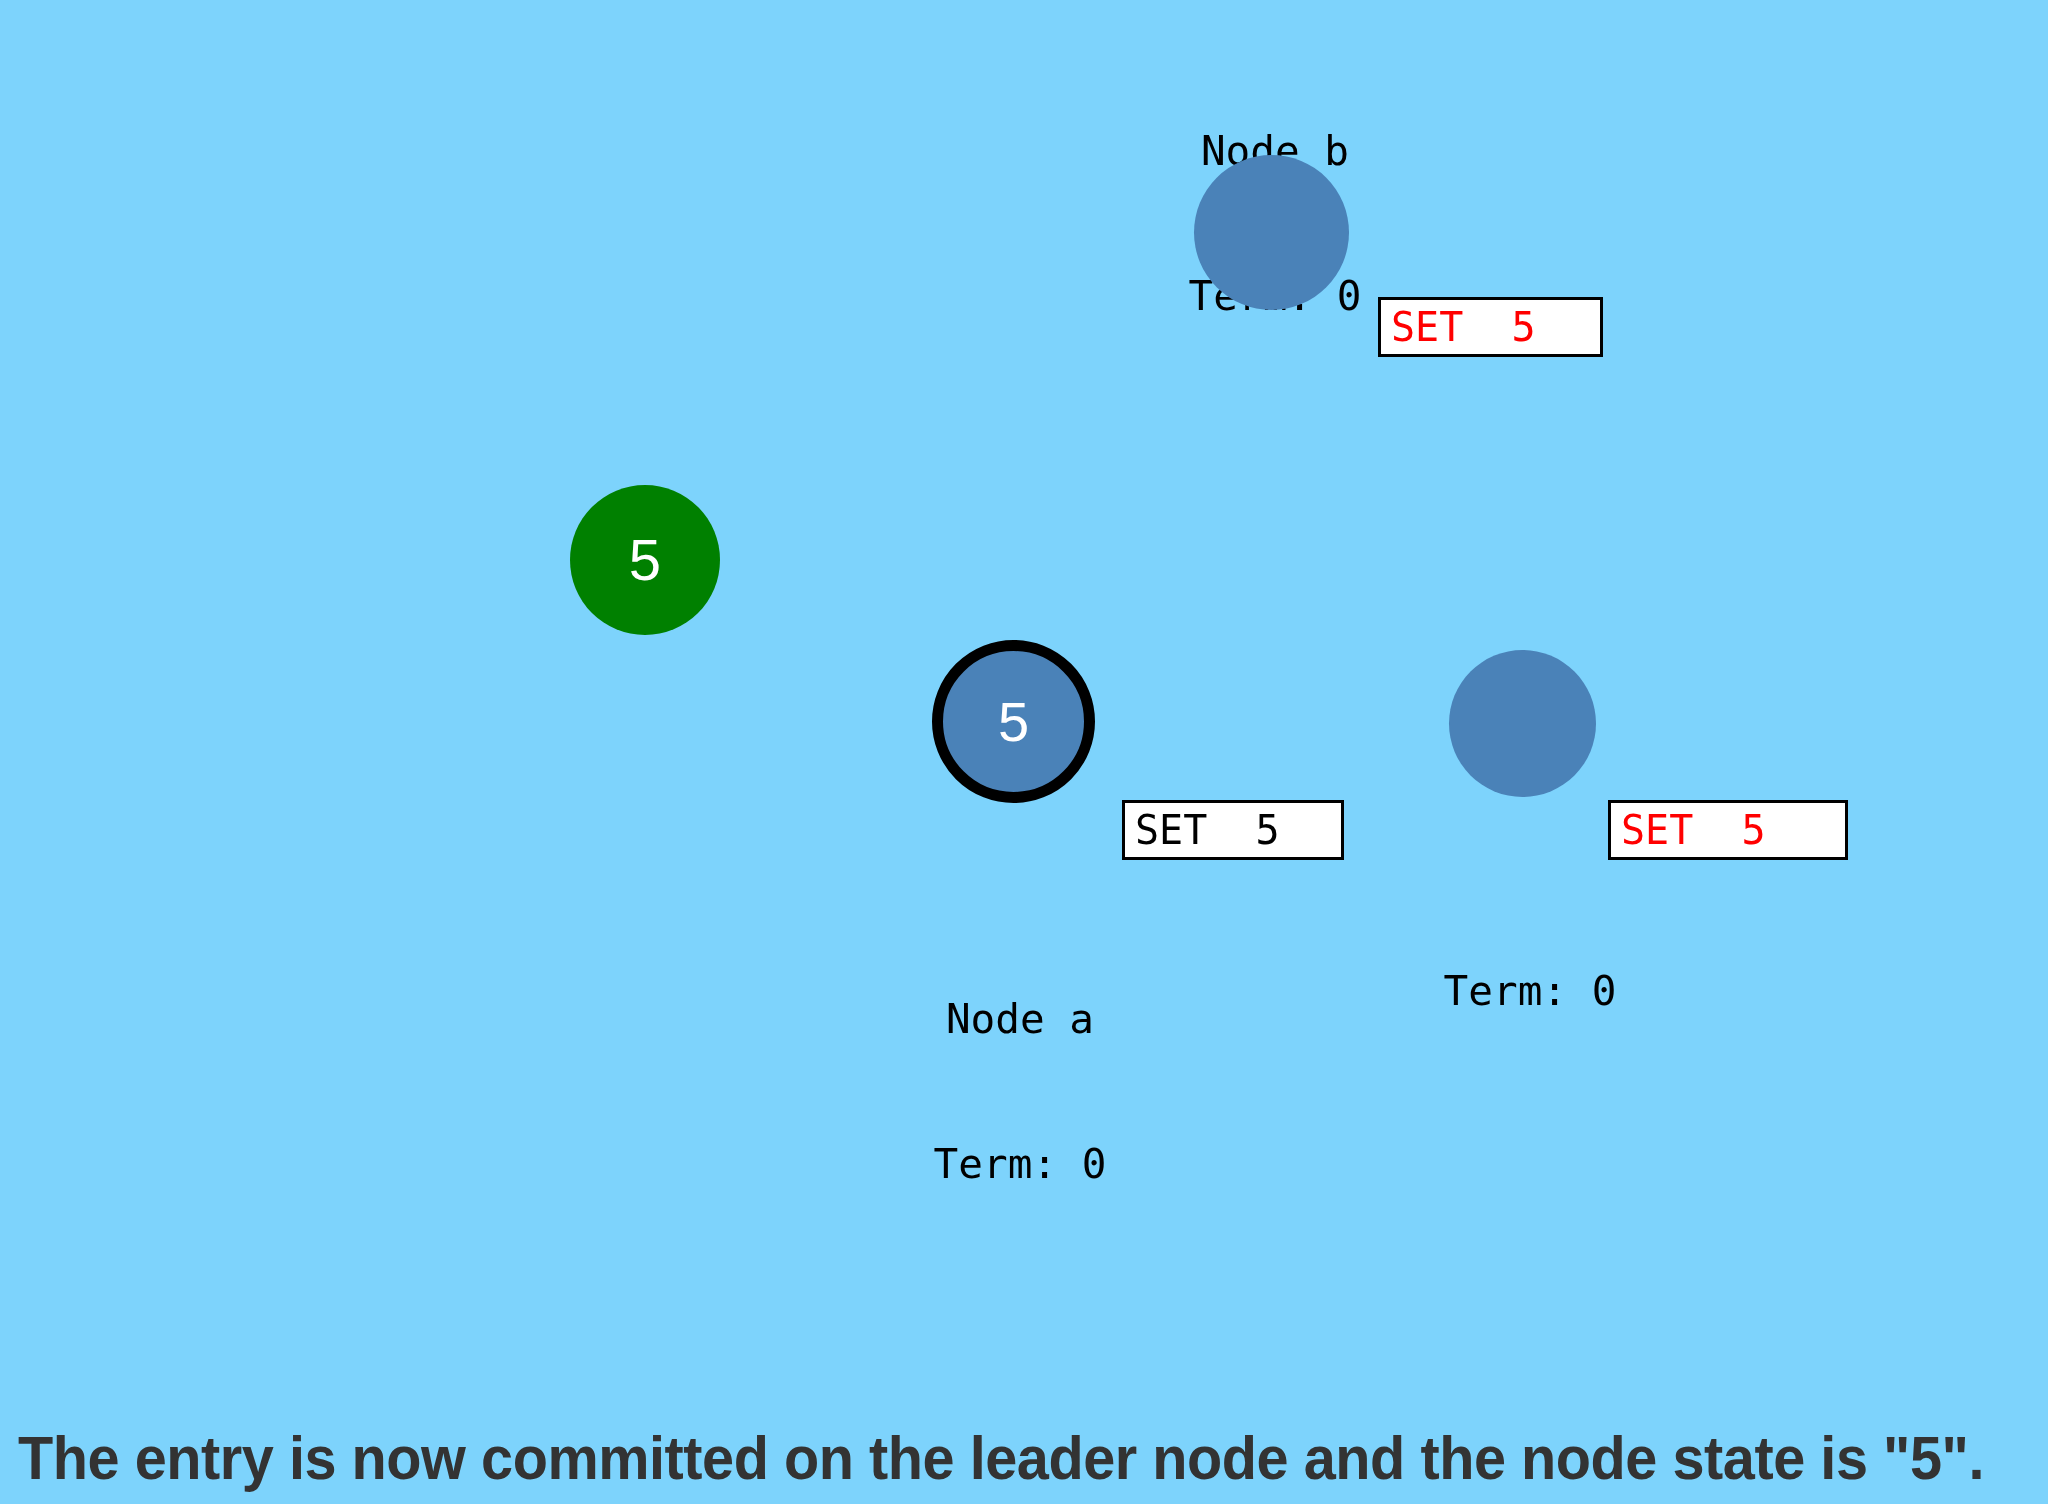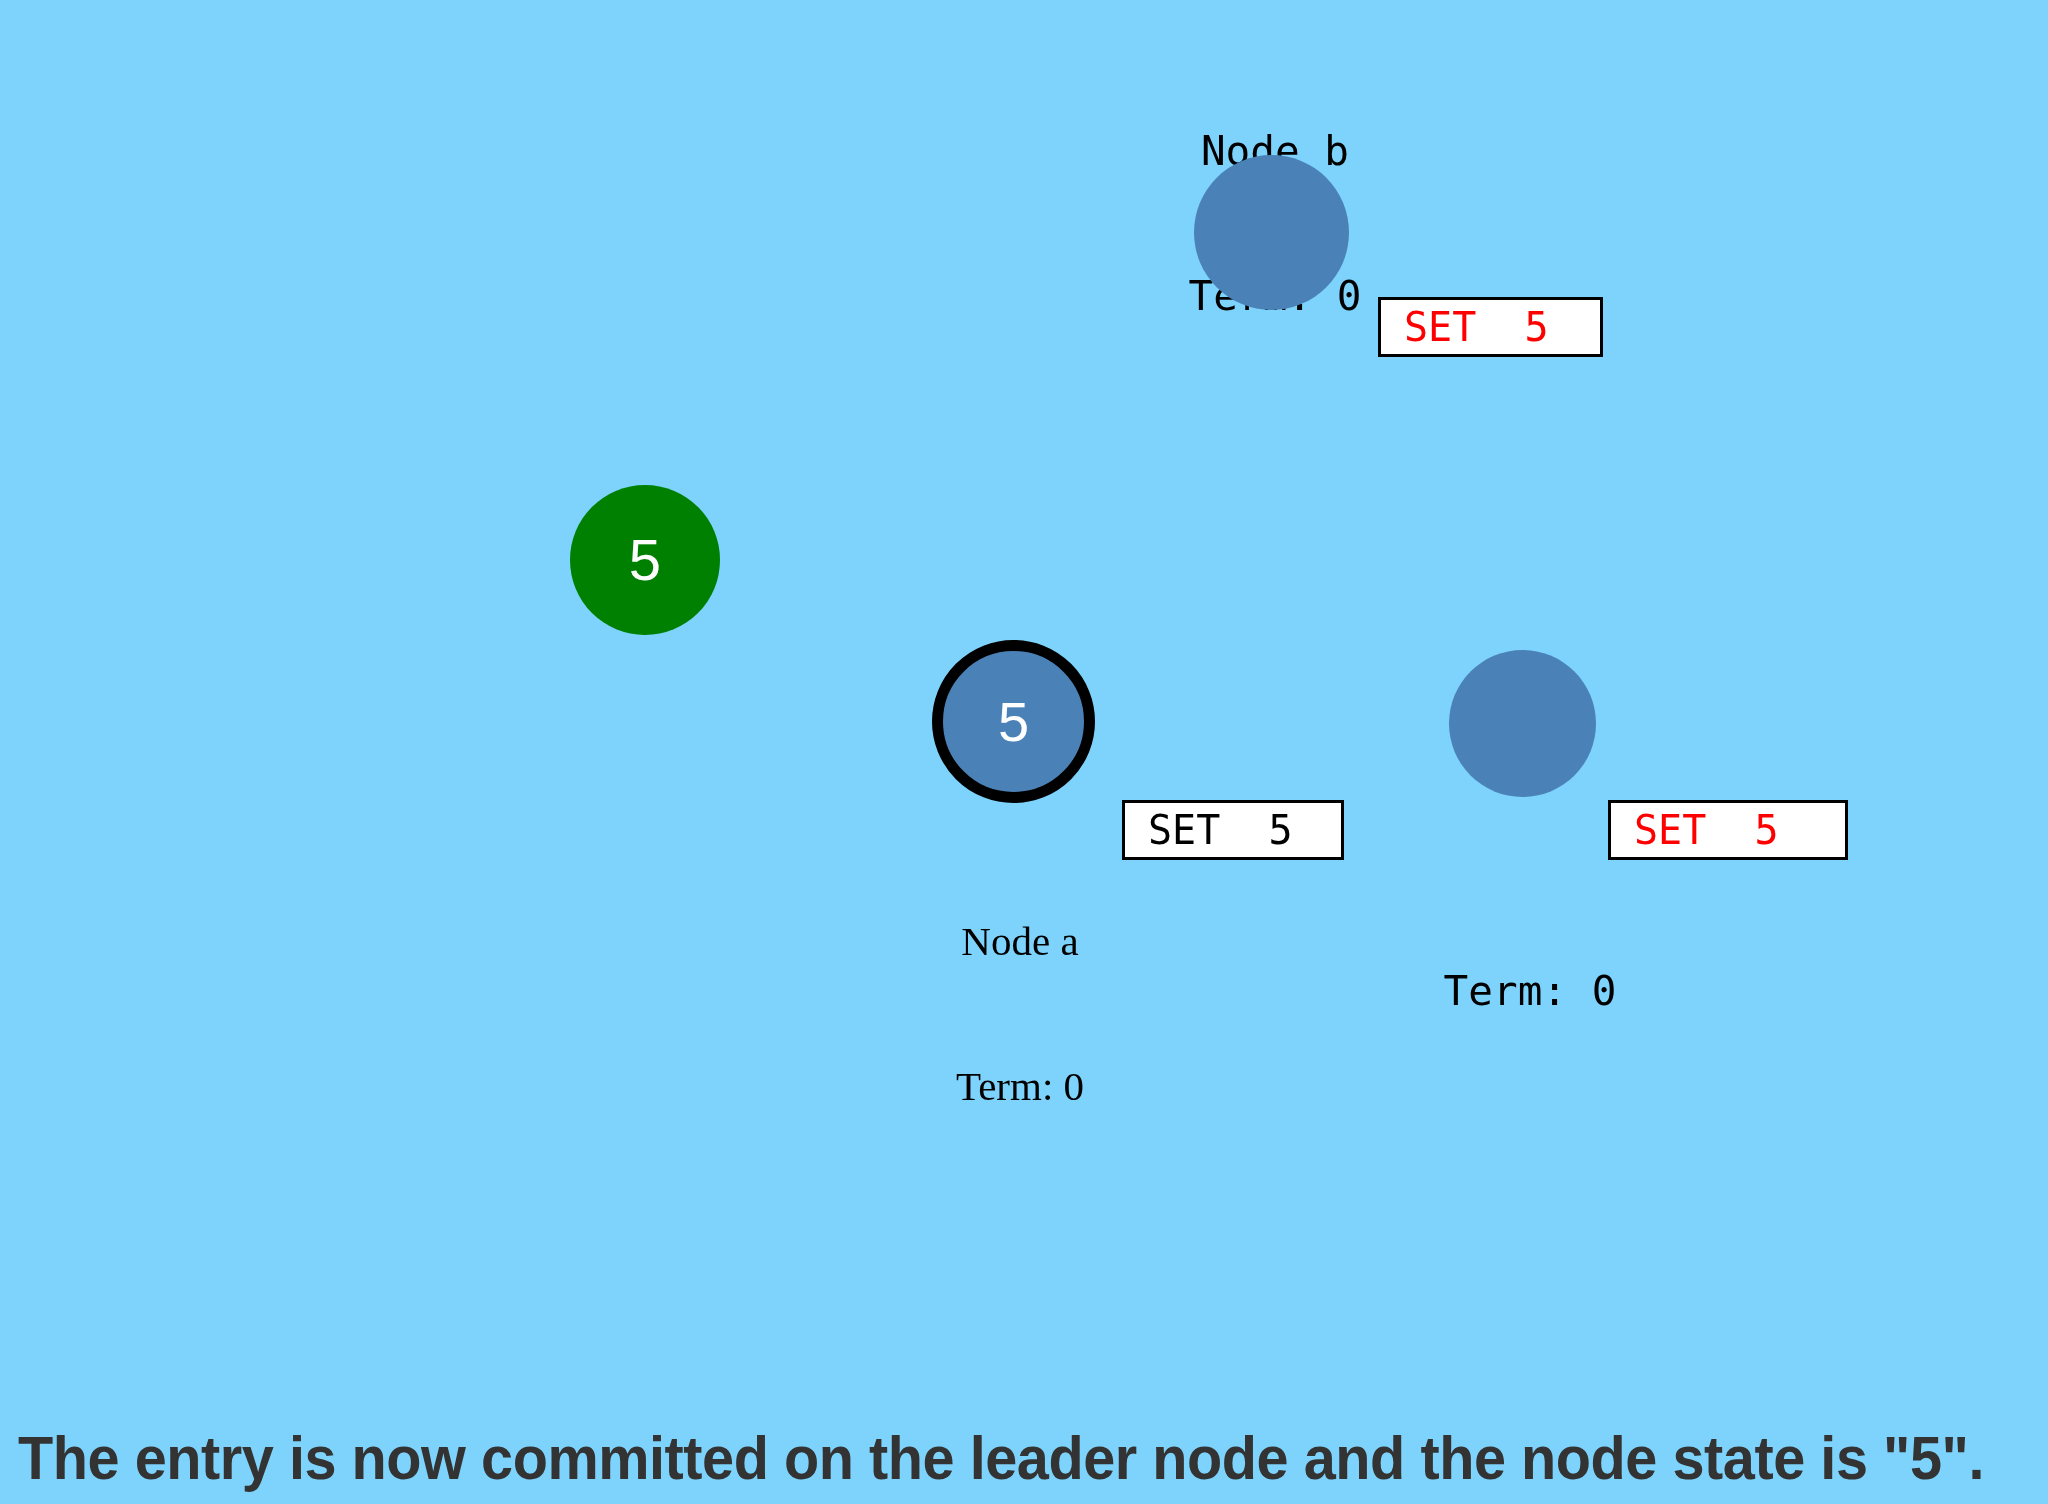--- a/index.html
+++ b/index.html
@@ -53,21 +53,21 @@
 
   
   .log-box {
     position: absolute;
     box-sizing: border-box;
     border: 3px solid #000000;
     background: #ffffff;
     display: flex;
     align-items: center;
     justify-content: flex-start;
-    padding-left: 23px;
+    padding-left: 10px;
     font-family: "DejaVu Sans Mono", "Liberation Mono", monospace;
     font-size: 40px;
     line-height: 1;
     white-space: pre;
     user-select: none;
   }
   .log-box.uncommitted { color: #ff0000; }
   .log-box.committed   { color: #000000; }
 
   
@@ -111,21 +111,21 @@
   </div>
 
   <div class="node-circle leader" style="left:932px; top:640px; width:163px; height:163px; background:#4a82b8; font-size:56px;">
     <span>5</span>
   </div>
 
   <div class="log-box committed" style="left:1122px; top:800px; width:222px; height:60px;">
     <span>SET  5</span>
   </div>
 
-  <div class="node-label" style="left:830px; top:820px; width:380px;font-family:Liberation Serif, serif;">
+  <div class="node-label" style="left:830px; top:898px; width:380px;">
     <span class="ln">Node a</span>
     <span class="ln">Term: 0</span>
   </div>
 
   <div class="node-circle plain" style="left:1449px; top:650px; width:147px; height:147px; background:#4a82b8; font-size:52px;">
     <span></span>
   </div>
 
   <div class="log-box uncommitted" style="left:1608px; top:800px; width:240px; height:60px;">
     <span>SET  5</span>

